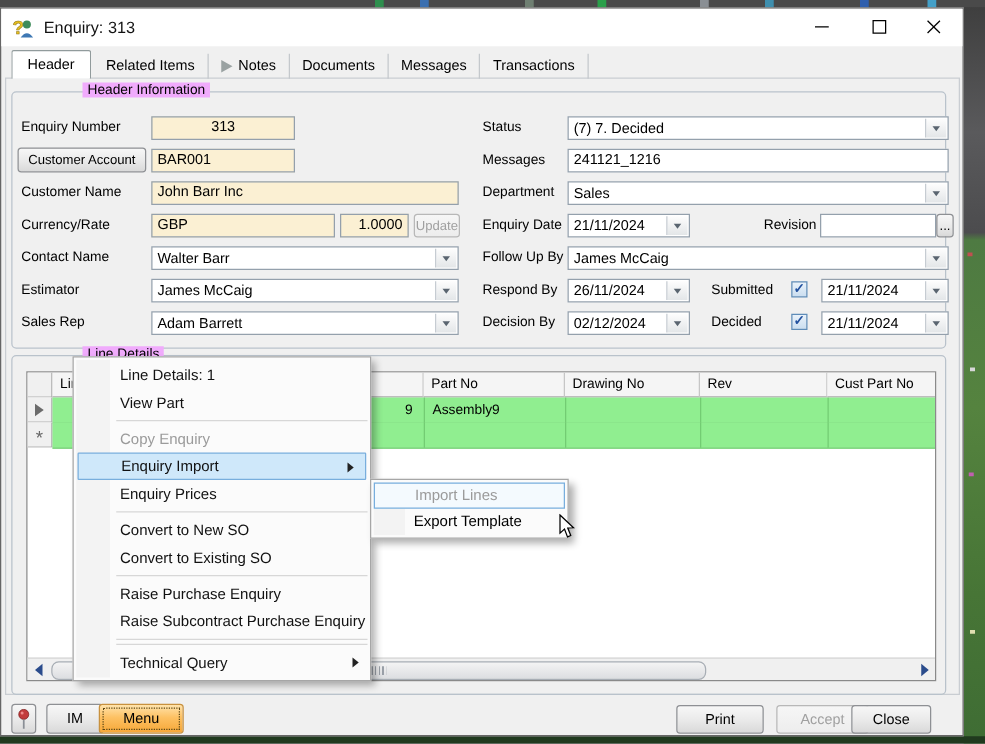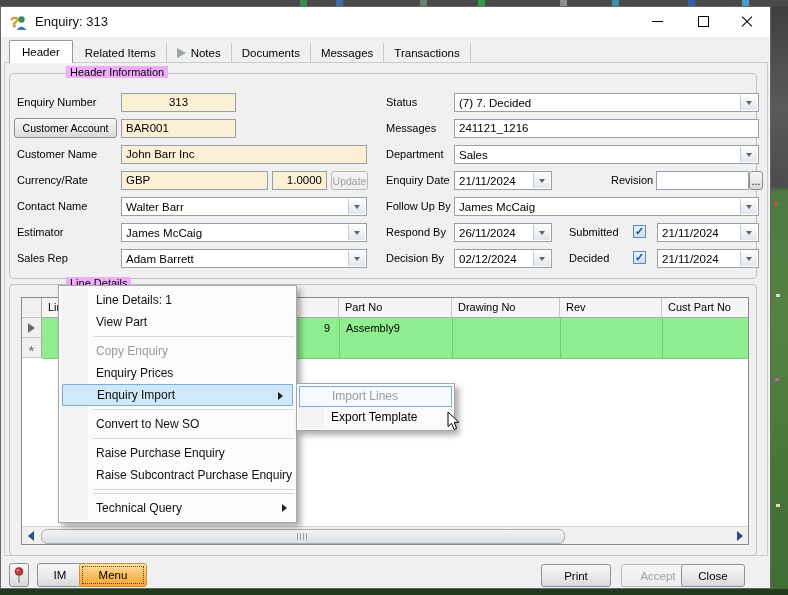--- a/index.html
+++ b/index.html
@@ -352,27 +352,28 @@
     <div class="btn disabled" style="left:620px;top:557px;width:74px;height:23px">Accept</div>
     <div class="btn" style="left:680px;top:557px;width:64px;height:23px">Close</div>
   </div>
 
   <div class="abs cmenu">
     <span class="gutter"></span>
     <div class="mi">Line Details: 1</div>
     <div class="mi">View Part</div>
     <div class="msep"></div>
     <div class="mi disabled">Copy Enquiry</div>
-    <div class="mi">Enquiry Prices</div>
     <div class="mi hl">
       <span>Enquiry Import</span>
       <span class="sub-arrow"></span>
     </div>
+    <div class="mi">Enquiry Prices</div>
     <div class="msep"></div>
     <div class="mi">Convert to New SO</div>
+    <div class="mi">Convert to Existing SO</div>
     <div class="msep"></div>
     <div class="mi">Raise Purchase Enquiry</div>
     <div class="mi">Raise Subcontract Purchase Enquiry</div>
     <div class="msep"></div>
     <div class="msep"></div>
     <div class="mi">
       <span>Technical Query</span>
       <span class="sub-arrow"></span>
     </div>
   </div>

